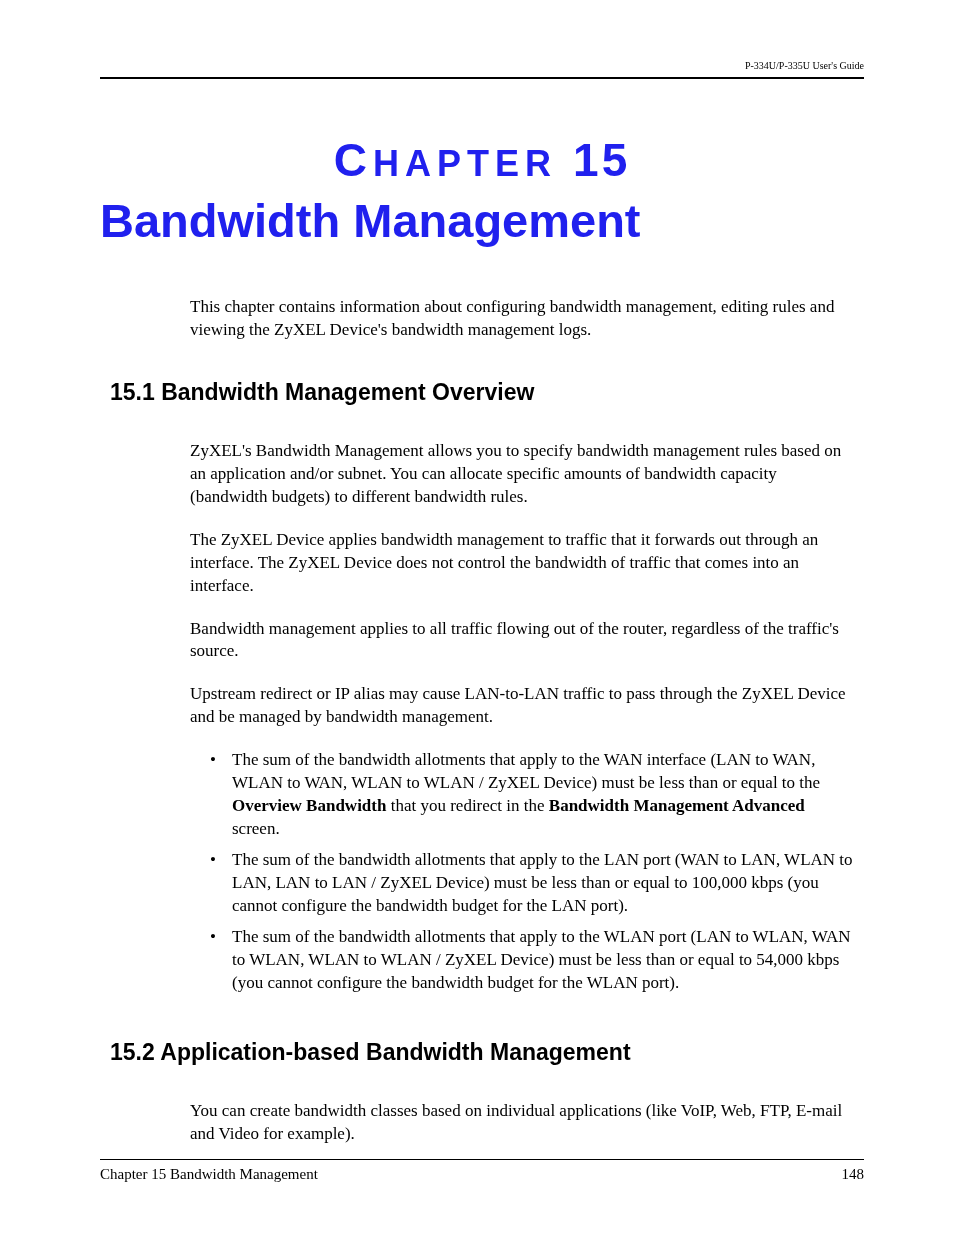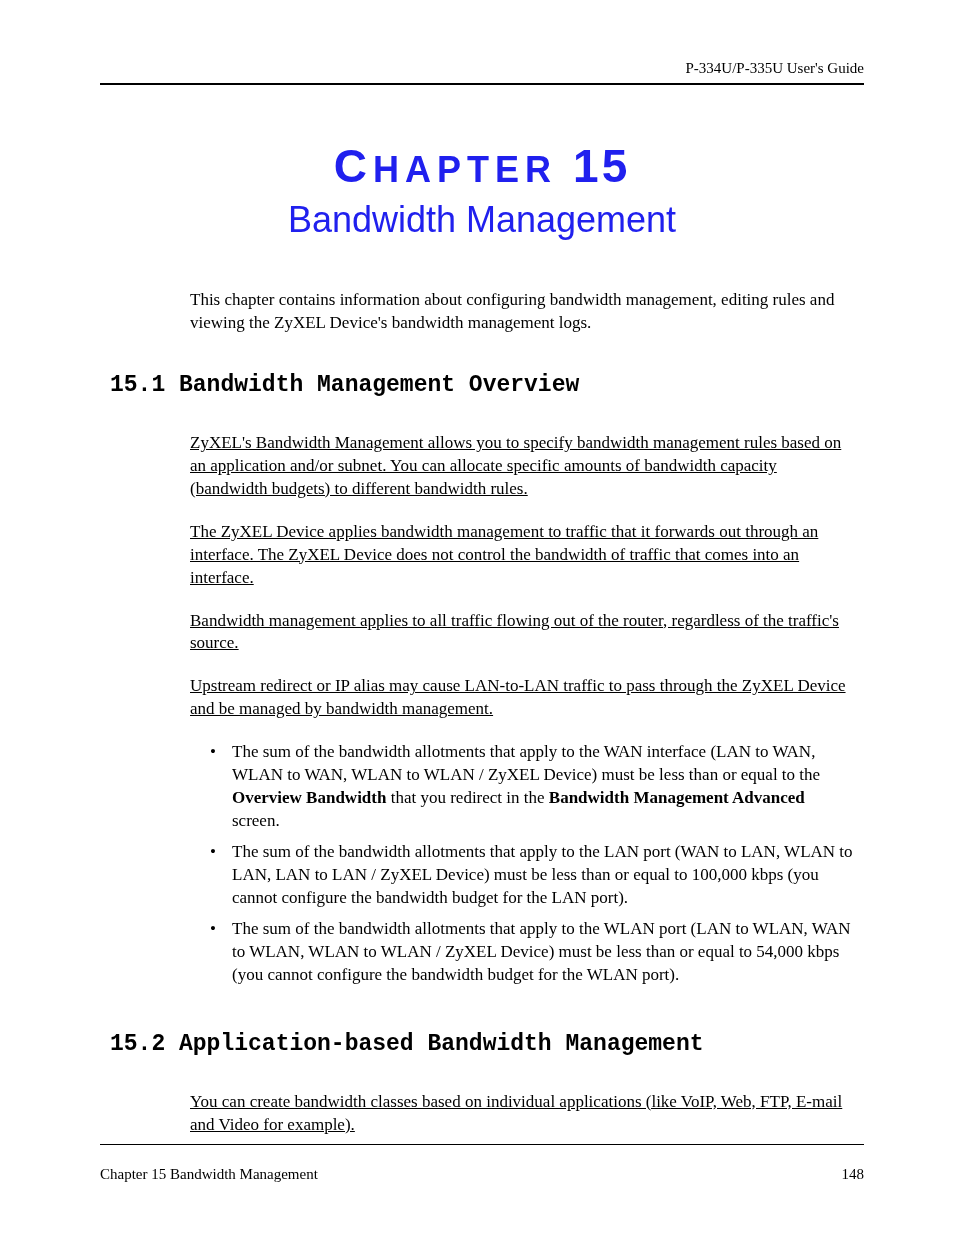--- a/index.html
+++ b/index.html
@@ -11,69 +11,67 @@
       width: 954px;
       height: 1235px;
       background: #fff;
       font-family: 'Times New Roman', Times, serif;
       color: #000;
       position: relative;
       padding: 60px 90px 50px 100px;
     }
     .header-region {
       text-align: right;
-      font-size: 15px;
+      font-size: 10px;
       padding-bottom: 6px;
       border-bottom: 2px solid #000;
       margin-bottom: 30px;
     }
     .chapter-label {
       text-align: center;
       color: #2020ee;
       font-family: Arial, Helvetica, sans-serif;
       font-weight: bold;
       font-size: 36px;
       letter-spacing: 6px;
       margin-top: 54px;
     }
     .chapter-number {
       font-size: 46px;
       letter-spacing: 3px;
       vertical-align: baseline;
     }
     .chapter-title {
-      text-align: center;
       color: #2020ee;
       font-family: Arial, Helvetica, sans-serif;
-      font-weight: normal;
-      font-size: 36px;
+      font-weight: bold;
+      font-size: 47px;
       margin-top: 6px;
       margin-bottom: 48px;
     }
     .intro-para {
       font-size: 17px;
       line-height: 1.35;
       margin-left: 90px;
       margin-right: 10px;
       margin-bottom: 37px;
     }
     .section-heading {
-      font-family: Liberation Mono, monospace;
+      font-family: Liberation Sans, sans-serif;
       font-weight: bold;
       font-size: 23px;
       margin-bottom: 34px;
       margin-left: 10px;
     }
     .body-para {
       font-size: 17px;
       line-height: 1.35;
       margin-left: 90px;
       margin-right: 10px;
       margin-bottom: 20px;
-      text-decoration: underline;
     }
     .bullet-list {
       margin-left: 110px;
       margin-right: 10px;
       margin-bottom: 44px;
     }
     .bullet-item {
       font-size: 17px;
       line-height: 1.35;
       display: flex;
@@ -88,21 +86,21 @@
     }
     .bold {
       font-weight: bold;
     }
     .footer-region {
       position: absolute;
       left: 100px;
       right: 90px;
       bottom: 52px;
       border-top: 1.5px solid #000;
-      padding-top: 21px;
+      padding-top: 6px;
       display: flex;
       justify-content: space-between;
       font-size: 15px;
     }
   </style>
 </head>
 <body>
 
 <div class="header-region">
   <span>P-334U/P-335U User's Guide</span>

